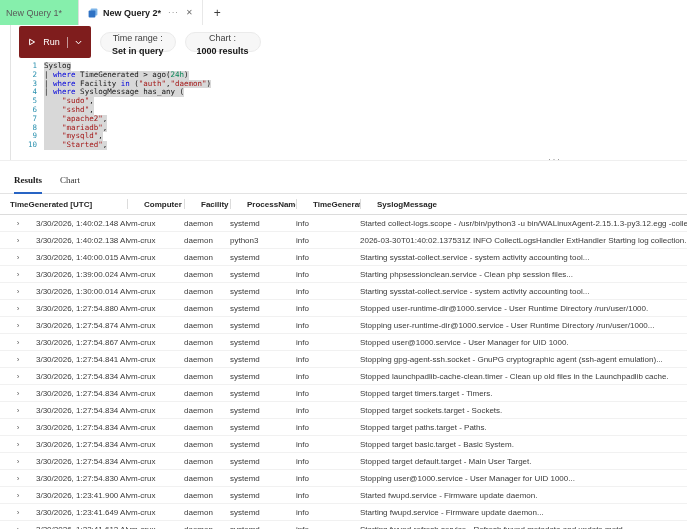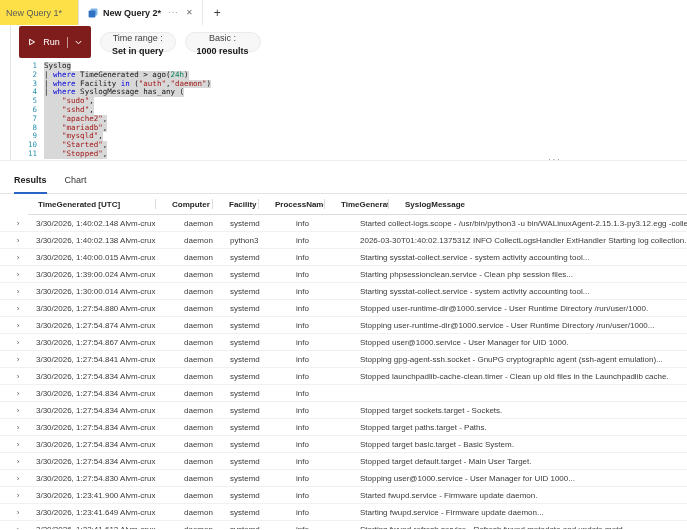--- a/index.html
+++ b/index.html
@@ -2,21 +2,21 @@
 <html><head>
 <meta charset="utf-8">
 <style>
   html,body{margin:0;padding:0;}
   body{
     width:687px;height:530px;overflow:hidden;background:#fff;
     font-family:"Liberation Sans",sans-serif;color:#2b2b2b;position:relative;
   }
   
   .tabbar{height:25px;display:flex;align-items:stretch;background:#fff;font-size:9px;}
-  .tab-inactive{width:72px;background:#fde047;color:#5a5a5a;display:flex;align-items:center;
+  .tab-inactive{width:72px;background:#86efac;color:#5a5a5a;display:flex;align-items:center;
     padding-left:6px;border-right:1px solid #dfdfdf;}
   .tab-active{background:#fff;display:flex;align-items:center;gap:5px;padding:0 9px;
     font-weight:bold;color:#1b1b1b;border-right:1px solid #e8e8e8;}
   .tab-more{font-weight:normal;color:#8a8a8a;font-size:8px;letter-spacing:1px;margin-left:2px;}
   .tab-close{font-weight:normal;color:#6d6d6d;font-size:8px;margin-left:2px;}
   .newtab{display:flex;align-items:center;padding:0 11px;color:#3a3a3a;font-size:12px;font-weight:normal;}
   
   .workspace{margin-left:10px;border-left:1px solid #e3e3e3;}
   .toolbar{height:34px;display:flex;align-items:center;gap:9px;padding-left:8px;}
   .run-btn{display:flex;align-items:center;justify-content:center;gap:7px;background:#7f1d1d;
@@ -31,27 +31,27 @@
   .cline{display:flex;white-space:pre;}
   .ln{width:26px;flex:none;text-align:right;padding-right:7px;color:#2b91af;}
   .sel{background:#d8d8d8;color:#141414;text-align:center;}
   .k{color:#0000dc;} .s{color:#a31515;} .n{color:#098658;}
   
   .splitter{height:6px;border-top:1px solid #efefef;position:relative;}
   .splitter .dots{position:absolute;left:548px;top:-7px;color:#8f8f8f;font-size:9px;
     letter-spacing:1.5px;cursor:row-resize;}
   
   .rtabs{height:26px;display:flex;gap:18px;padding-left:14px;border-bottom:1px solid #e3e3e3;
-    font-size:9px;align-items:stretch;}
+    font-size:9px;align-items:stretch;font-family:Liberation Serif, serif;}
   .rtab{display:flex;align-items:center;color:#333;border-bottom:2px solid transparent;
     margin-bottom:-1px;cursor:pointer;}
   .rtab.active{font-weight:bold;color:#1b1b1b;border-bottom-color:#2864c4;}
   
   .grid-header{display:grid;grid-template-columns:127px 57px 46px 66px 64px 1fr;height:20px;
-    border-bottom:1px solid #dcdcdc;font-size:8px;font-weight:bold;color:#252525;margin-left:28px;}
+    border-bottom:1px solid #dcdcdc;font-size:8px;font-weight:bold;color:#252525;}
   .gh{position:relative;display:flex;align-items:center;padding-left:17px;height:100%;
     white-space:nowrap;overflow:hidden;cursor:pointer;}
   .gh:first-child{padding-left:10px;}
   .gh+.gh::before{content:"";position:absolute;left:0;top:5px;bottom:5px;width:1px;background:#dcdcdc;}
   .grid-body{height:314px;overflow:hidden;}
   .grow{display:grid;grid-template-columns:36px 91px 57px 46px 66px 64px 1fr;height:16px;
     border-bottom:1px solid #f1f1f1;align-items:center;font-size:8px;color:#3a3a3a;
     white-space:nowrap;cursor:pointer;}
   .gcell{overflow:hidden;padding-right:4px;}
   .chev{color:#5f5f5f;font-size:8px;text-align:center;}
@@ -93,37 +93,36 @@
         <svg width="7" height="5" viewBox="0 0 7 5">
           <path d="M0.8 1 L3.5 3.8 L6.2 1" fill="none" stroke="#fff" stroke-width="1"></path>
         </svg>
       </span>
     </button>
     <div class="pill">
       <span>Time range :</span>
       <span class="pv">Set in query</span>
     </div>
     <div class="pill">
-      <span>Basic :</span>
+      <span>Chart :</span>
       <span class="pv">1000 results</span>
     </div>
   </div>
 
   <div class="editor" id="editor-lines">
       <div class="cline"><span class="ln">1</span><span class="sel"><span>Syslog</span></span></div>
       <div class="cline"><span class="ln">2</span><span class="sel"><span>| </span><span class="k">where</span><span> TimeGenerated &gt; ago(</span><span class="n">24h</span><span>)</span></span></div>
       <div class="cline"><span class="ln">3</span><span class="sel"><span>| </span><span class="k">where</span><span> Facility </span><span class="k">in</span><span> (</span><span class="s">"auth"</span><span>,</span><span class="s">"daemon"</span><span>)</span></span></div>
       <div class="cline"><span class="ln">4</span><span class="sel"><span>| </span><span class="k">where</span><span> SyslogMessage has_any (</span></span></div>
       <div class="cline"><span class="ln">5</span><span class="sel"><span>    </span><span class="s">"sudo"</span><span>,</span></span></div>
       <div class="cline"><span class="ln">6</span><span class="sel"><span>    </span><span class="s">"sshd"</span><span>,</span></span></div>
       <div class="cline"><span class="ln">7</span><span class="sel"><span>    </span><span class="s">"apache2"</span><span>,</span></span></div>
       <div class="cline"><span class="ln">8</span><span class="sel"><span>    </span><span class="s">"mariadb"</span><span>,</span></span></div>
       <div class="cline"><span class="ln">9</span><span class="sel"><span>    </span><span class="s">"mysqld"</span><span>,</span></span></div>
       <div class="cline"><span class="ln">10</span><span class="sel"><span>    </span><span class="s">"Started"</span><span>,</span></span></div>
-      <div class="cline"><span class="ln">11</span><span class="sel"><span>    </span><span class="s">"Stopped"</span><span>,</span></span></div>
     </div>
 </div>
 
 <div class="splitter">
   <span class="dots">···</span>
 </div>
 
 <div class="rtabs" id="result-tabs">
     <div class="rtab active">Results</div>
     <div class="rtab">Chart</div>
@@ -227,20 +226,21 @@
       <div class="gcell">info</div>
       <div class="gcell">Stopped launchpadlib-cache-clean.timer - Clean up old files in the Launchpadlib cache.</div>
     </div>
     <div class="grow">
       <div class="chev">›</div>
       <div class="gcell">3/30/2026, 1:27:54.834 AM</div>
       <div class="gcell">vm-crux</div>
       <div class="gcell">daemon</div>
       <div class="gcell">systemd</div>
       <div class="gcell">info</div>
+      <div class="gcell">Stopped target timers.target - Timers.</div>
     </div>
     <div class="grow">
       <div class="chev">›</div>
       <div class="gcell">3/30/2026, 1:27:54.834 AM</div>
       <div class="gcell">vm-crux</div>
       <div class="gcell">daemon</div>
       <div class="gcell">systemd</div>
       <div class="gcell">info</div>
       <div class="gcell">Stopped target sockets.target - Sockets.</div>
     </div>

